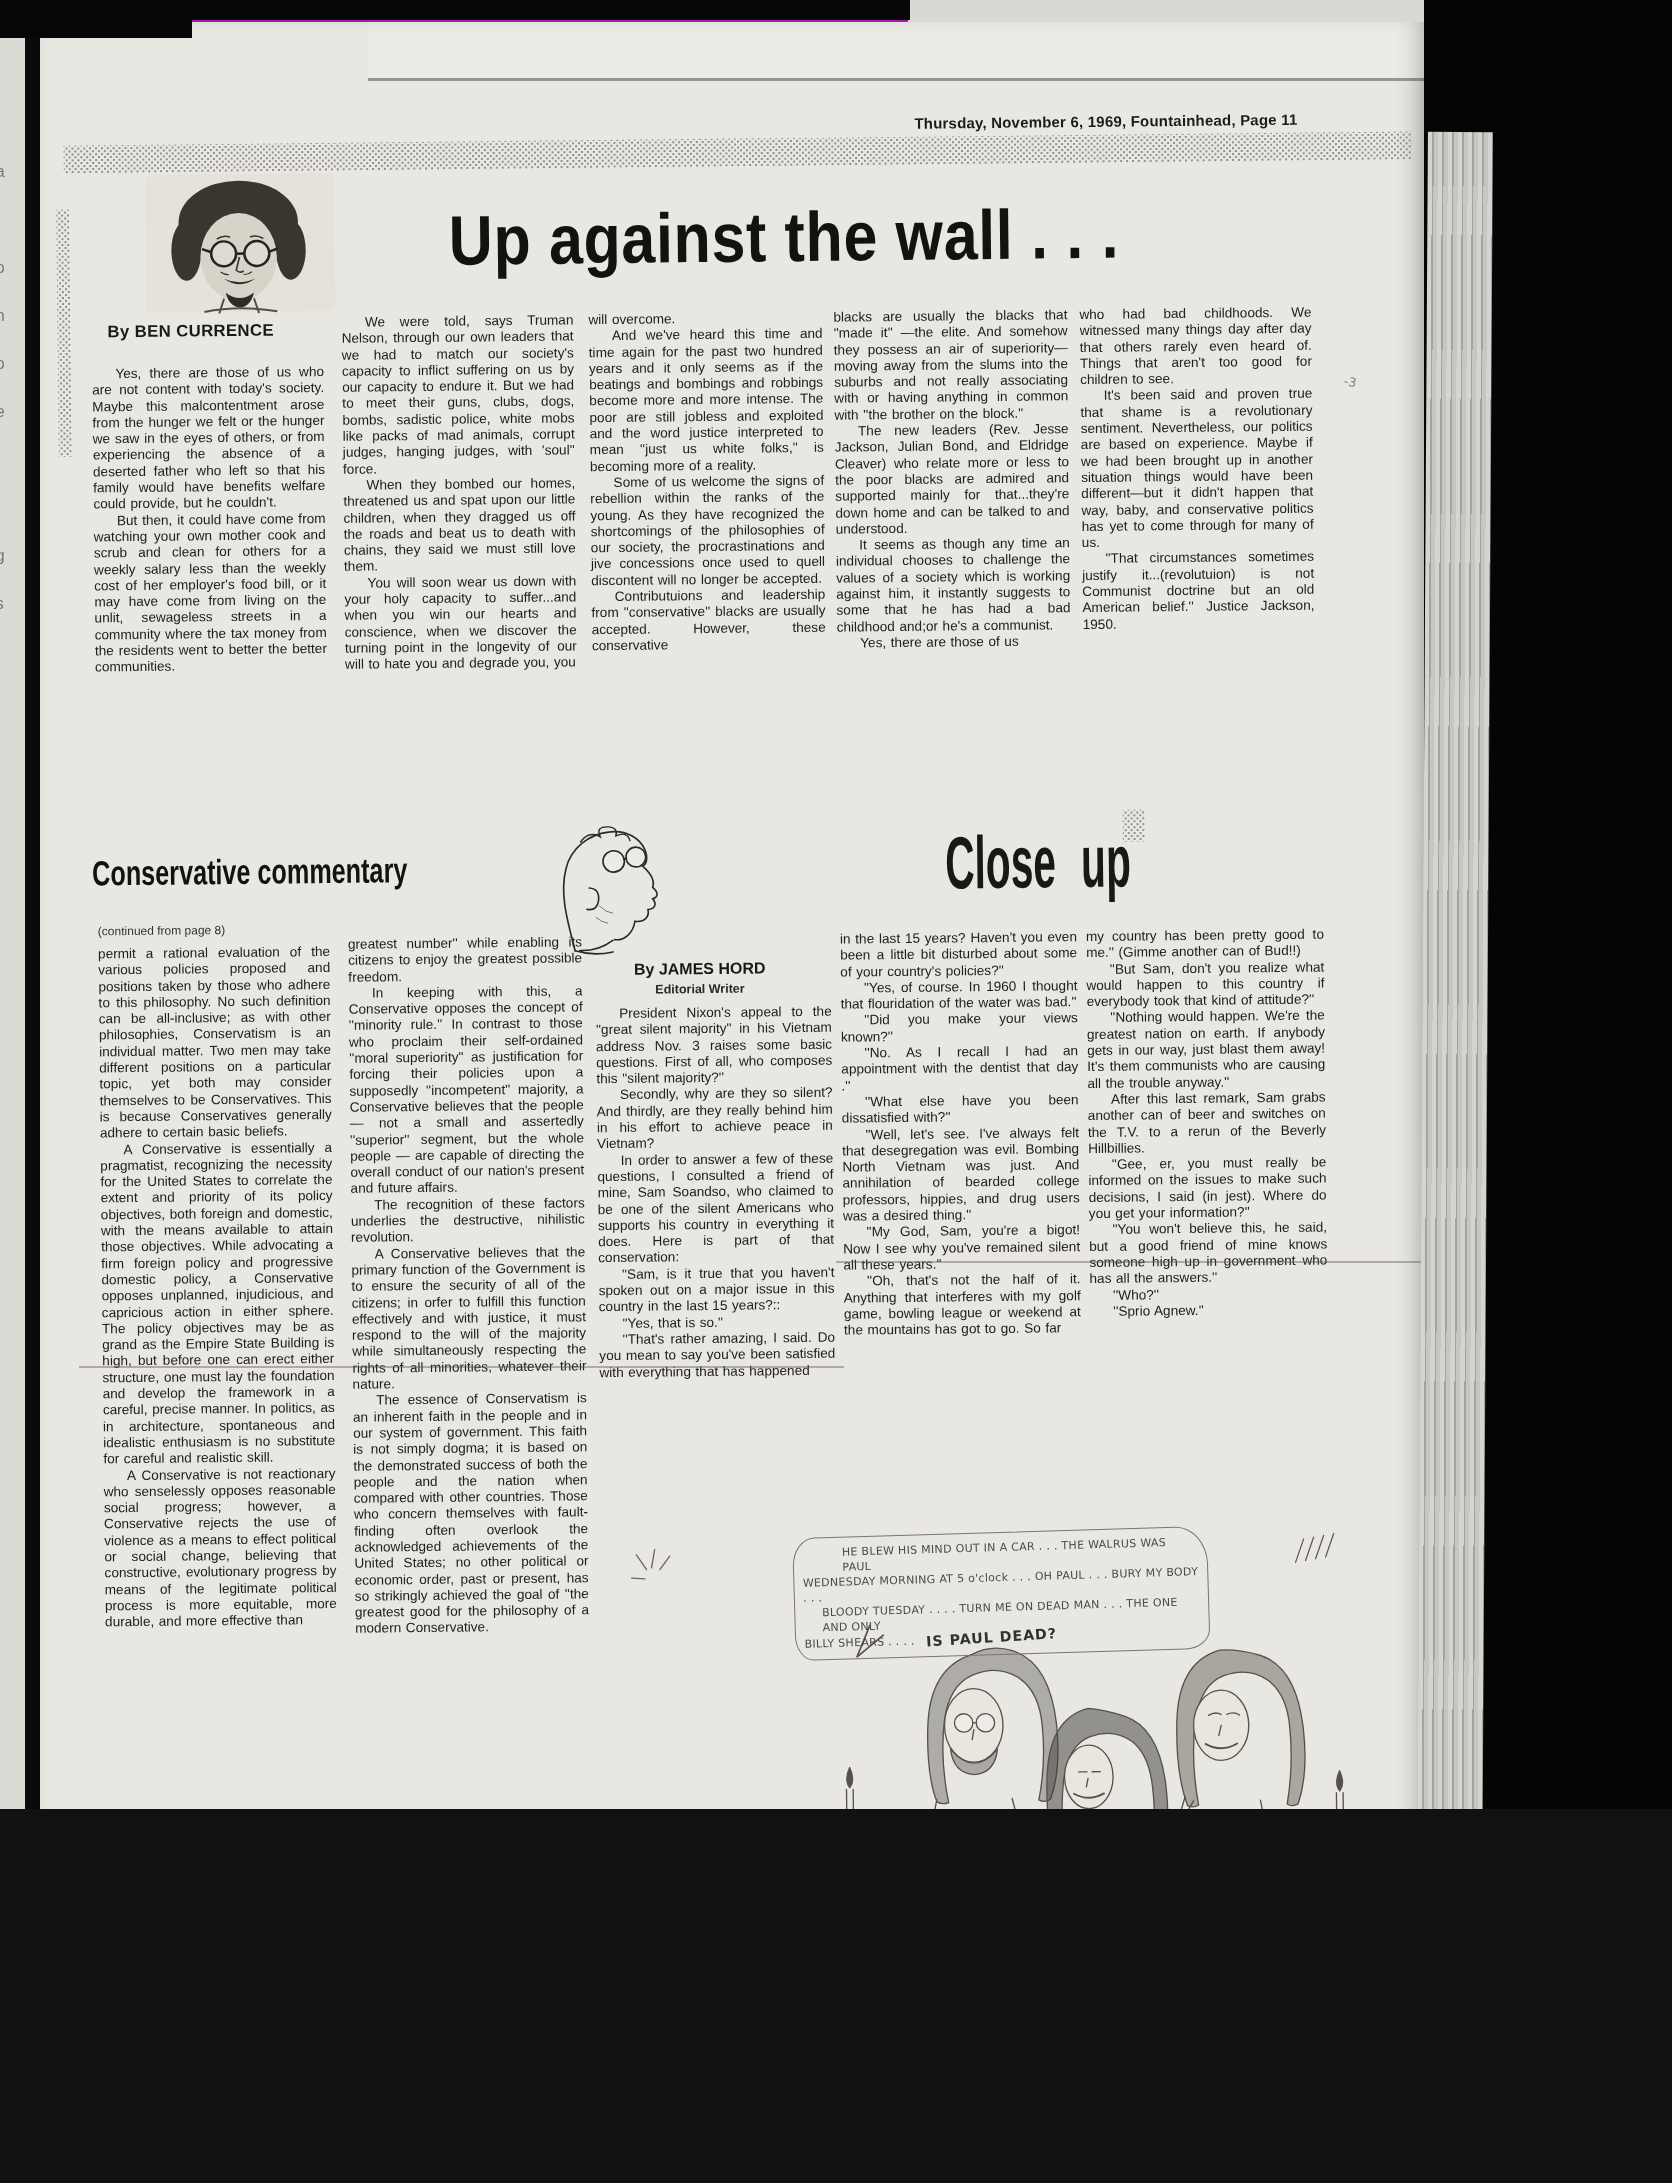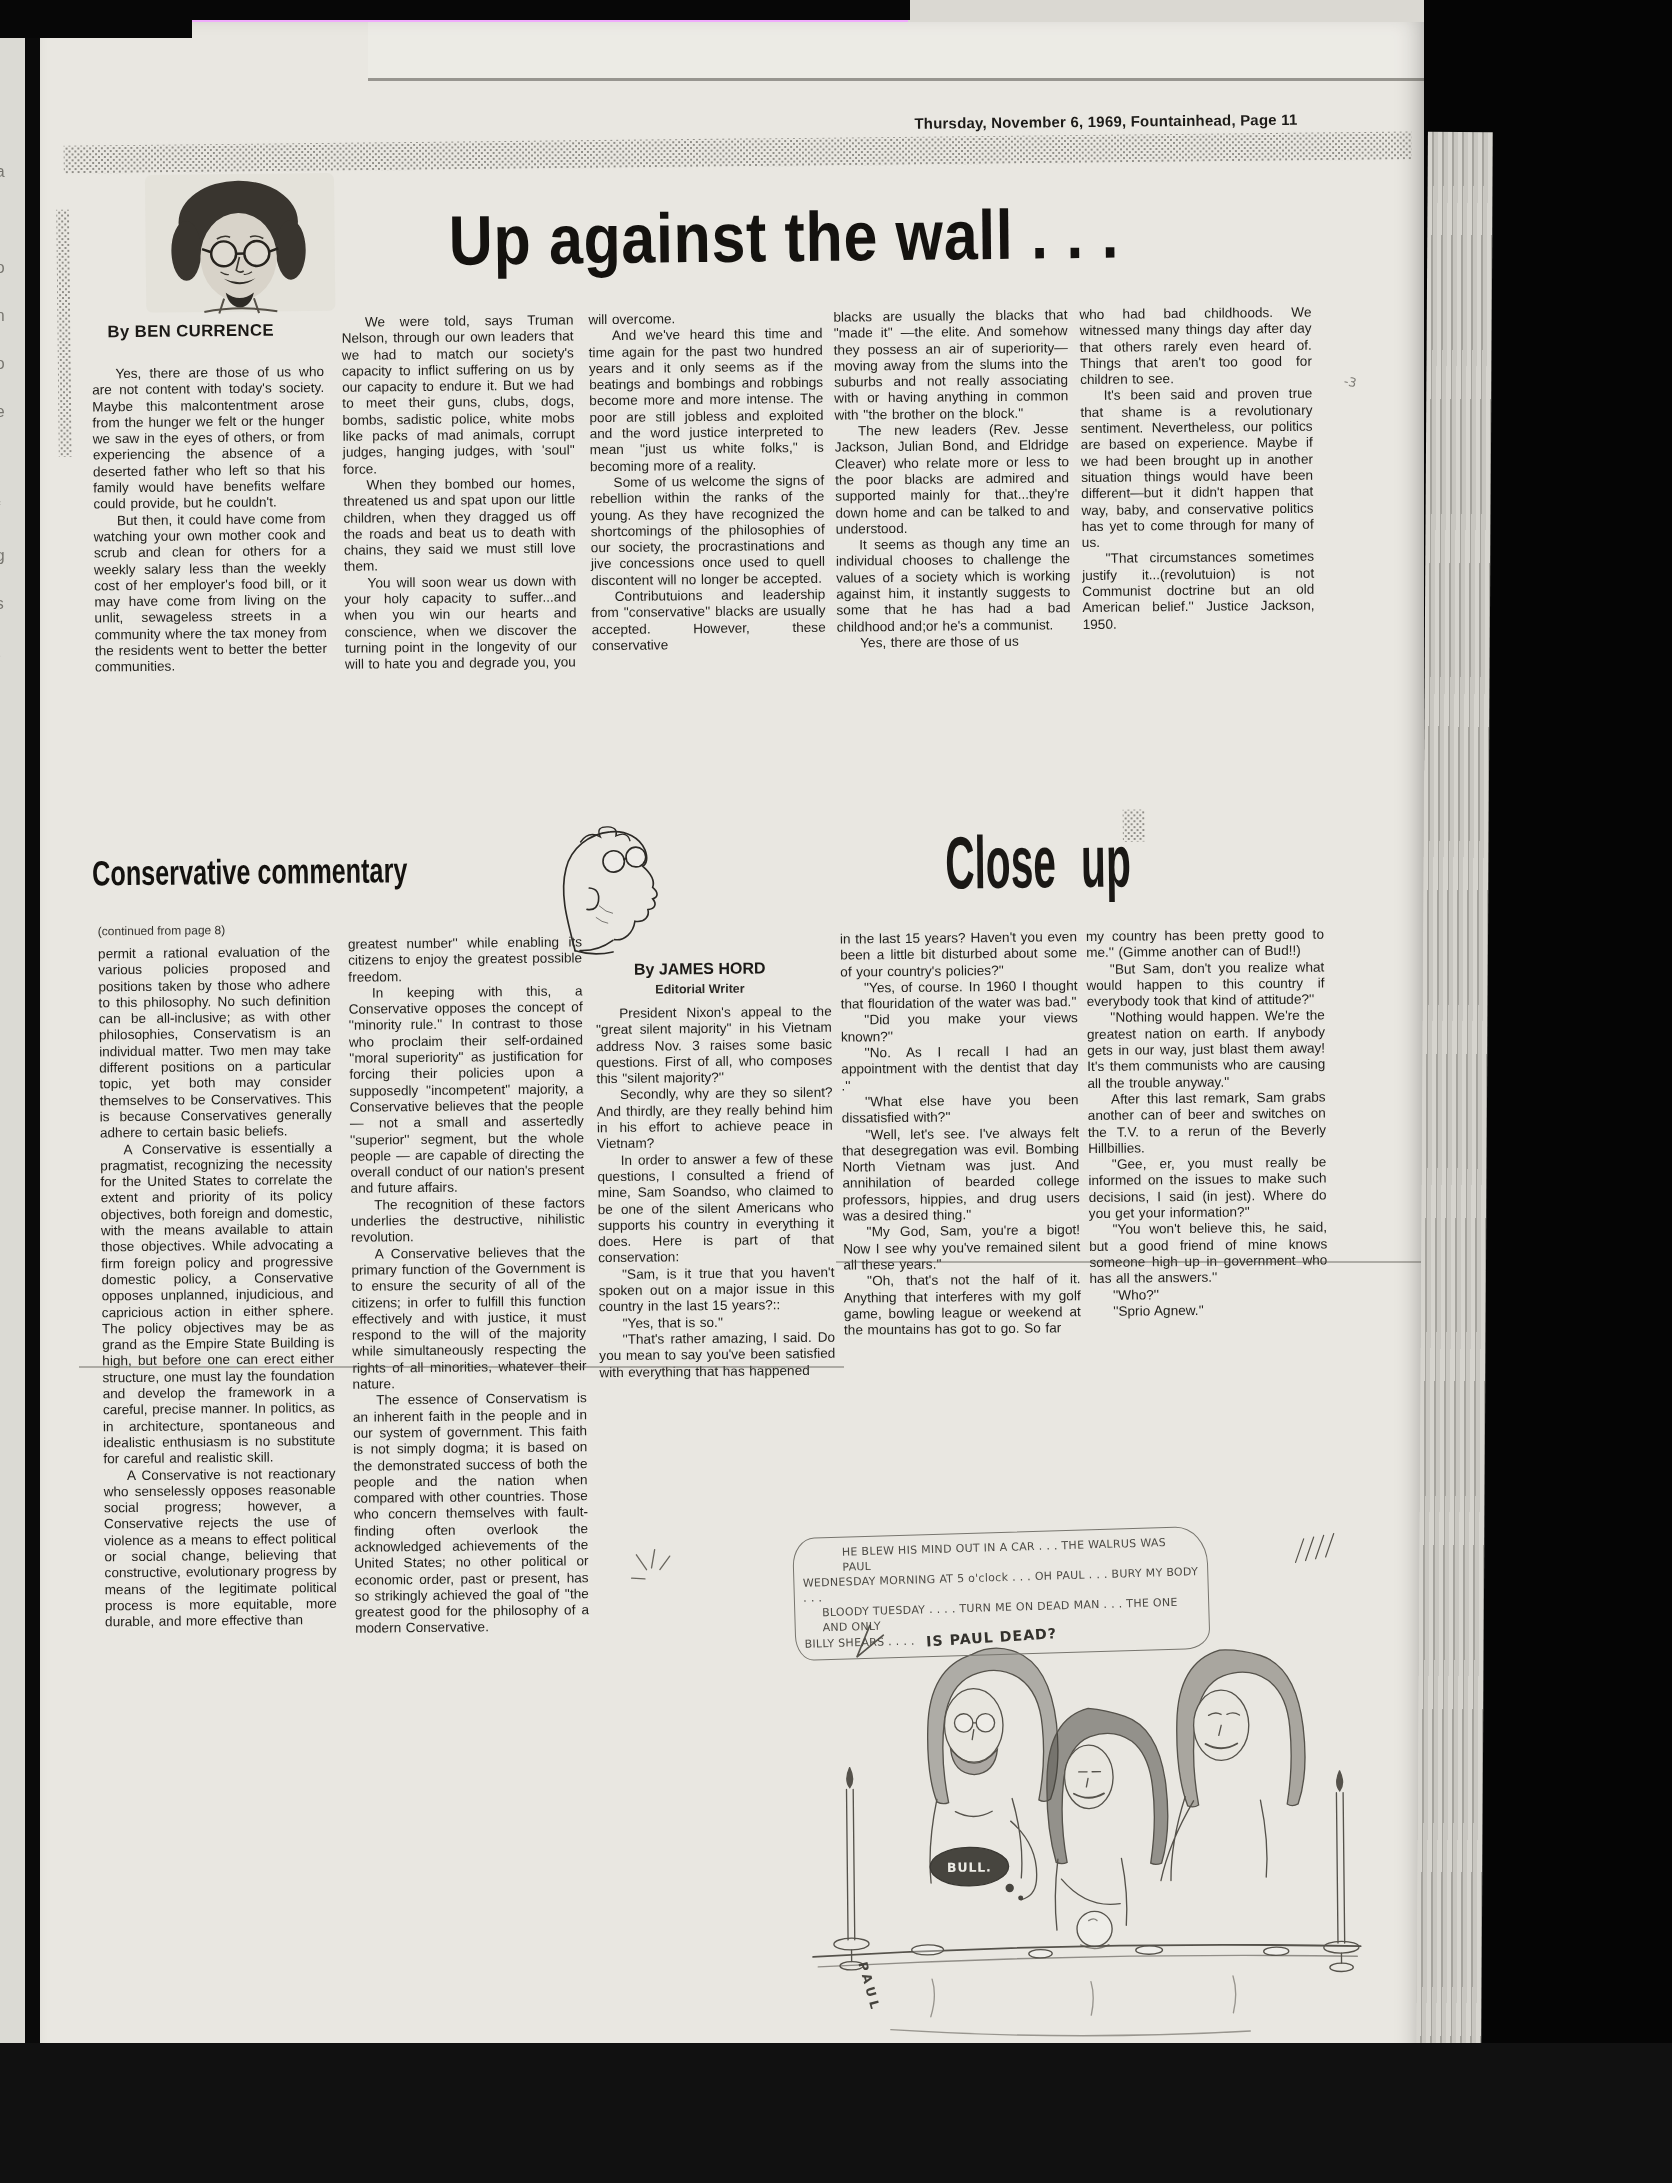--- a/index.html
+++ b/index.html
@@ -1,21 +1,21 @@
 <!DOCTYPE html>
 <html style="font-size:13.4px"><head>
 <meta charset="utf-8">
 <style>
   :root{
     --paper:#e9e7e1;
     --ink:#22201c;
     --black:#070707;
   }
   html,body{margin:0;padding:0;background:#111;}
-  #frame{position:relative;width:1672px;height:2043px;background:#f0abfc;overflow:hidden;
+  #frame{position:relative;width:1672px;height:1809px;background:#a21caf;overflow:hidden;
          font-family:"Liberation Sans","DejaVu Sans",sans-serif;}
 
   
   .blackfill{position:absolute;background:var(--black);}
   #left-sliver{position:absolute;left:0;top:38px;width:25px;height:2019px;background:#dbdad4;}
   #edge-letters{position:absolute;left:-4.2px;top:125px;width:28.4px;color:#56544e;font-size:16px;}
   #edge-letters .line{height:48px;opacity:.75;}
   #right-black{position:absolute;left:1424px;top:0;width:248px;height:2183px;background:#050505;}
   #right-stack{position:absolute;left:1422px;top:132px;width:65px;height:1942px;
     background:repeating-linear-gradient(90deg,#d6d4ce 0 4.2px,#a5a39d 4.2px 5.9px,#c8c6c0 5.9px 10px);

